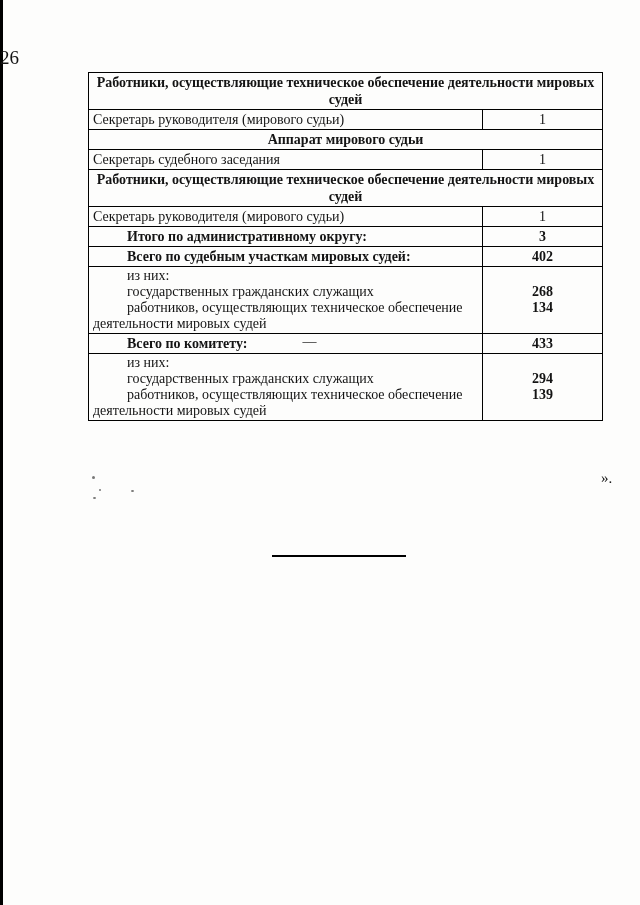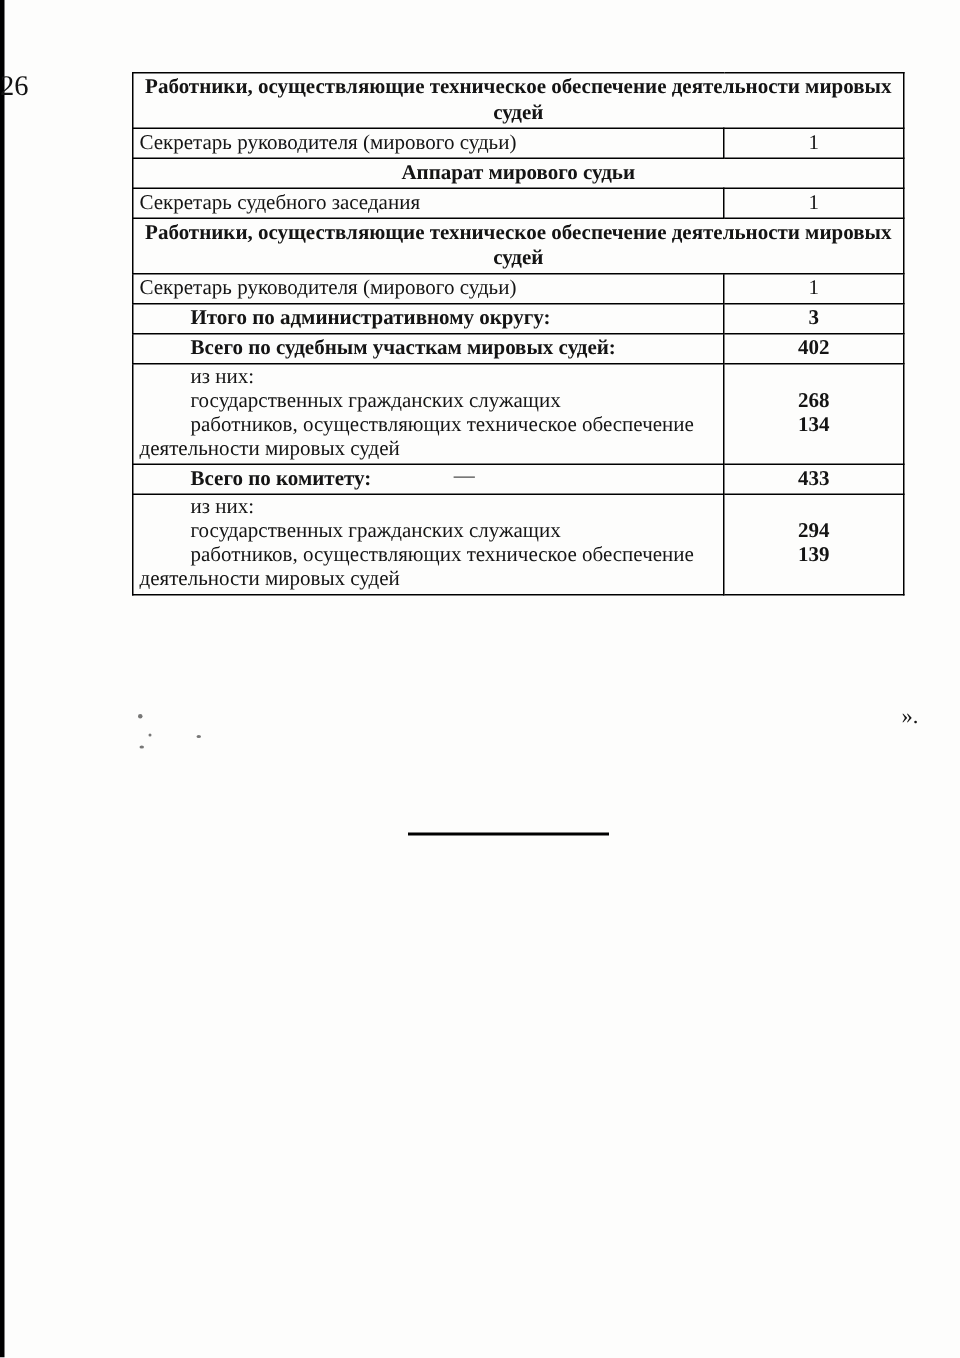--- a/index.html
+++ b/index.html
@@ -22,21 +22,21 @@
   .page-number {
     position: absolute;
     top: 32px; left: 0;
     width: 100%;
     text-align: left;
     font-size: 19px;
     margin-top: 15px;
   }
   table.doc {
     position: absolute;
-    left: 88px; top: 48px;
+    left: 88px; top: 72px;
     width: 514px;
     border-collapse: collapse;
     table-layout: fixed;
     font-size: 14px;
   }
   table.doc td {
     border: 1.5px solid #000;
     padding: 1px 4px;
     line-height: 17px;
     vertical-align: top;

